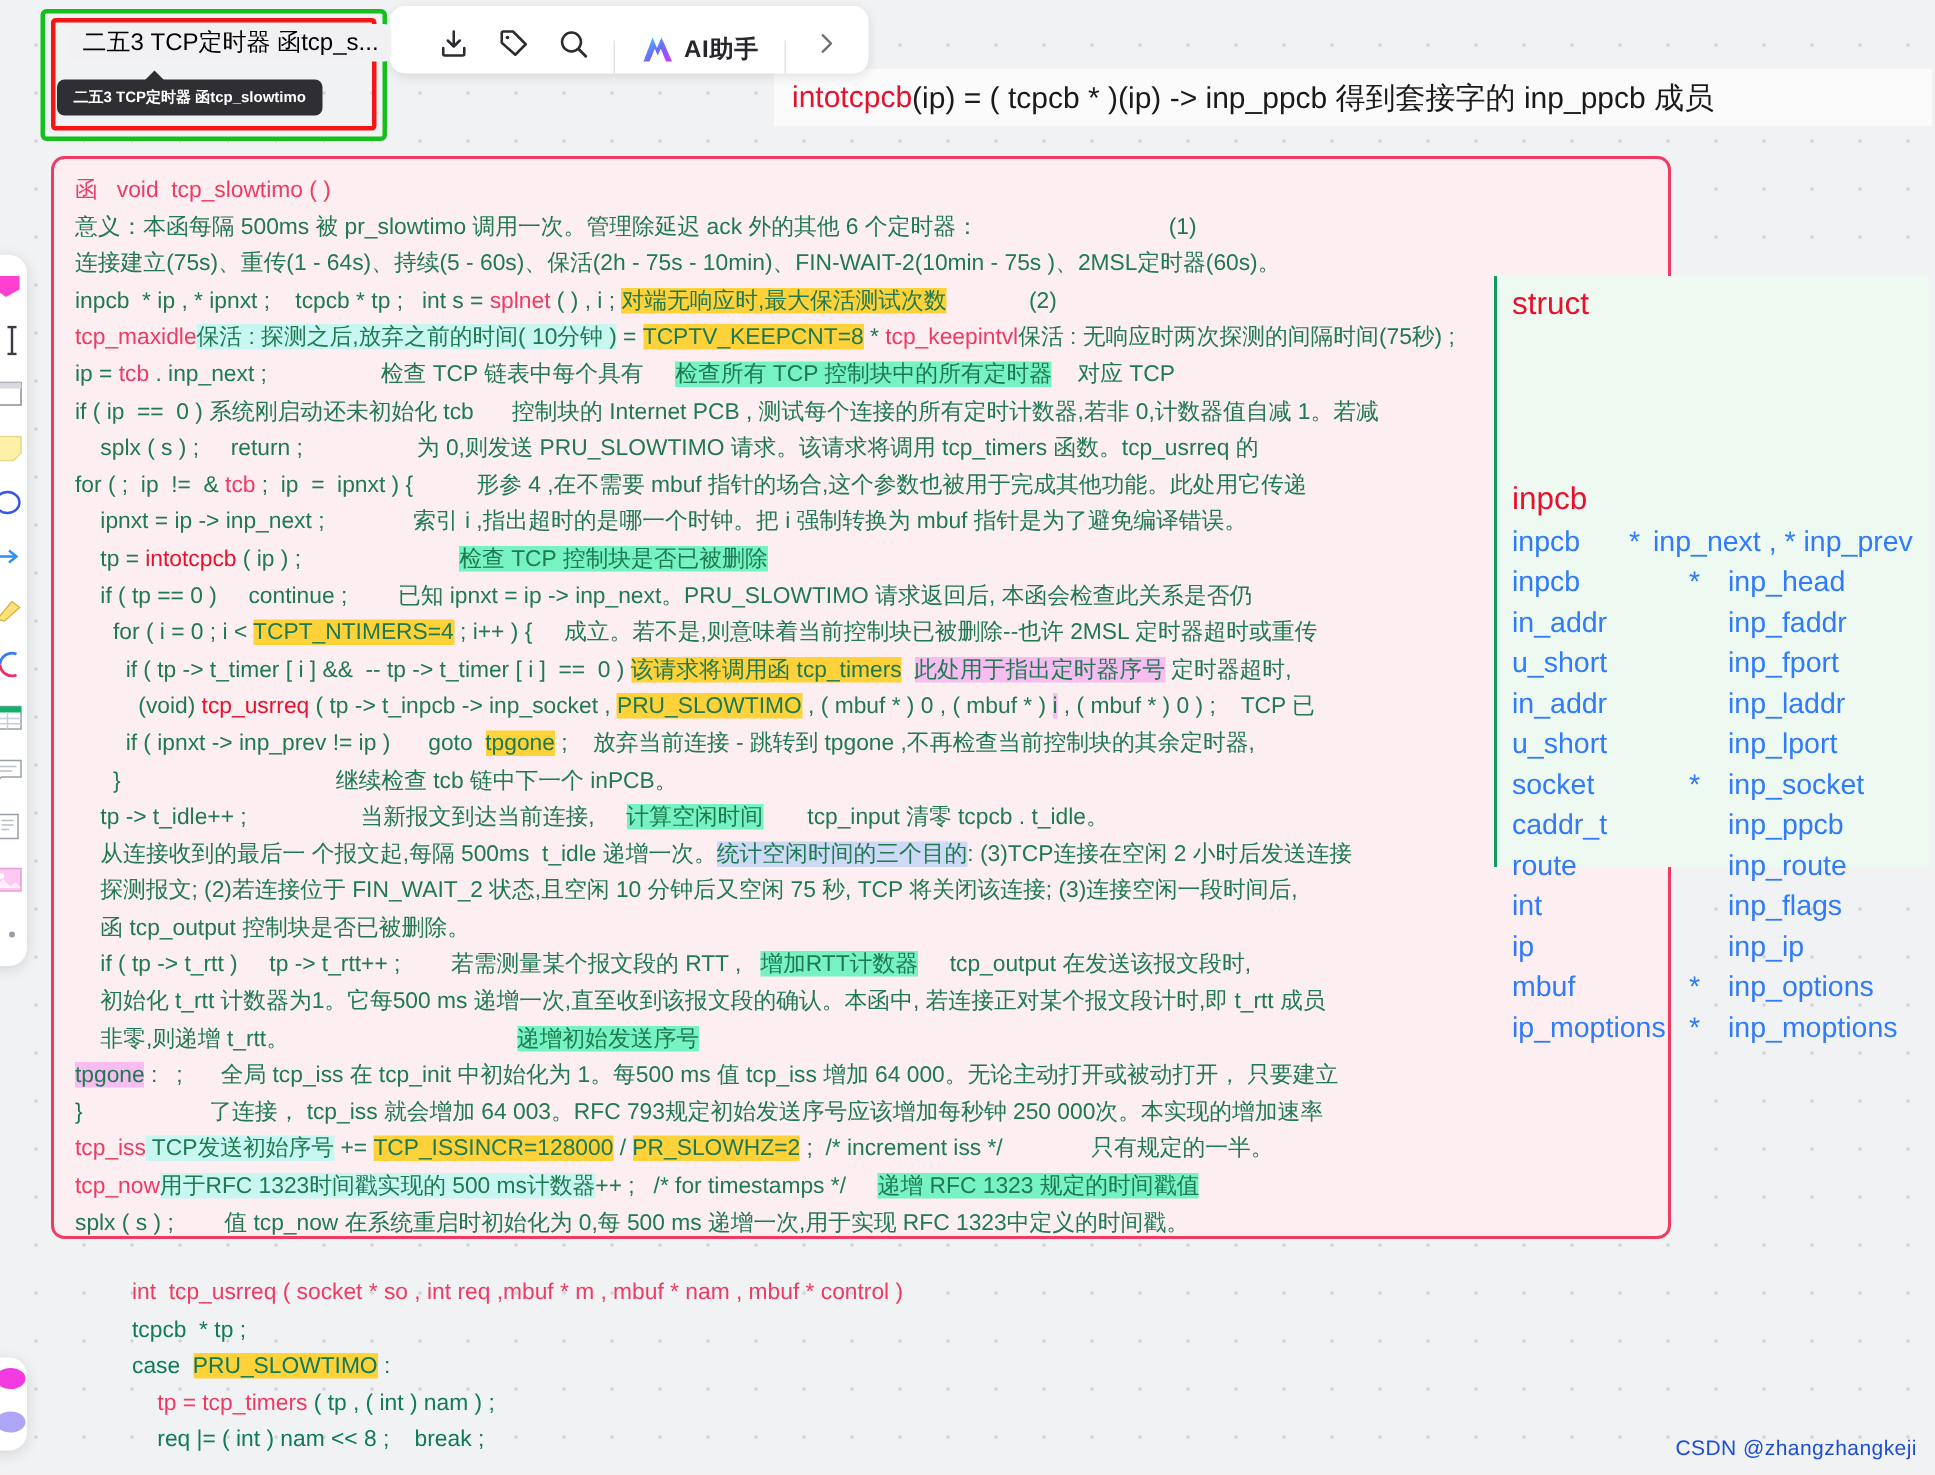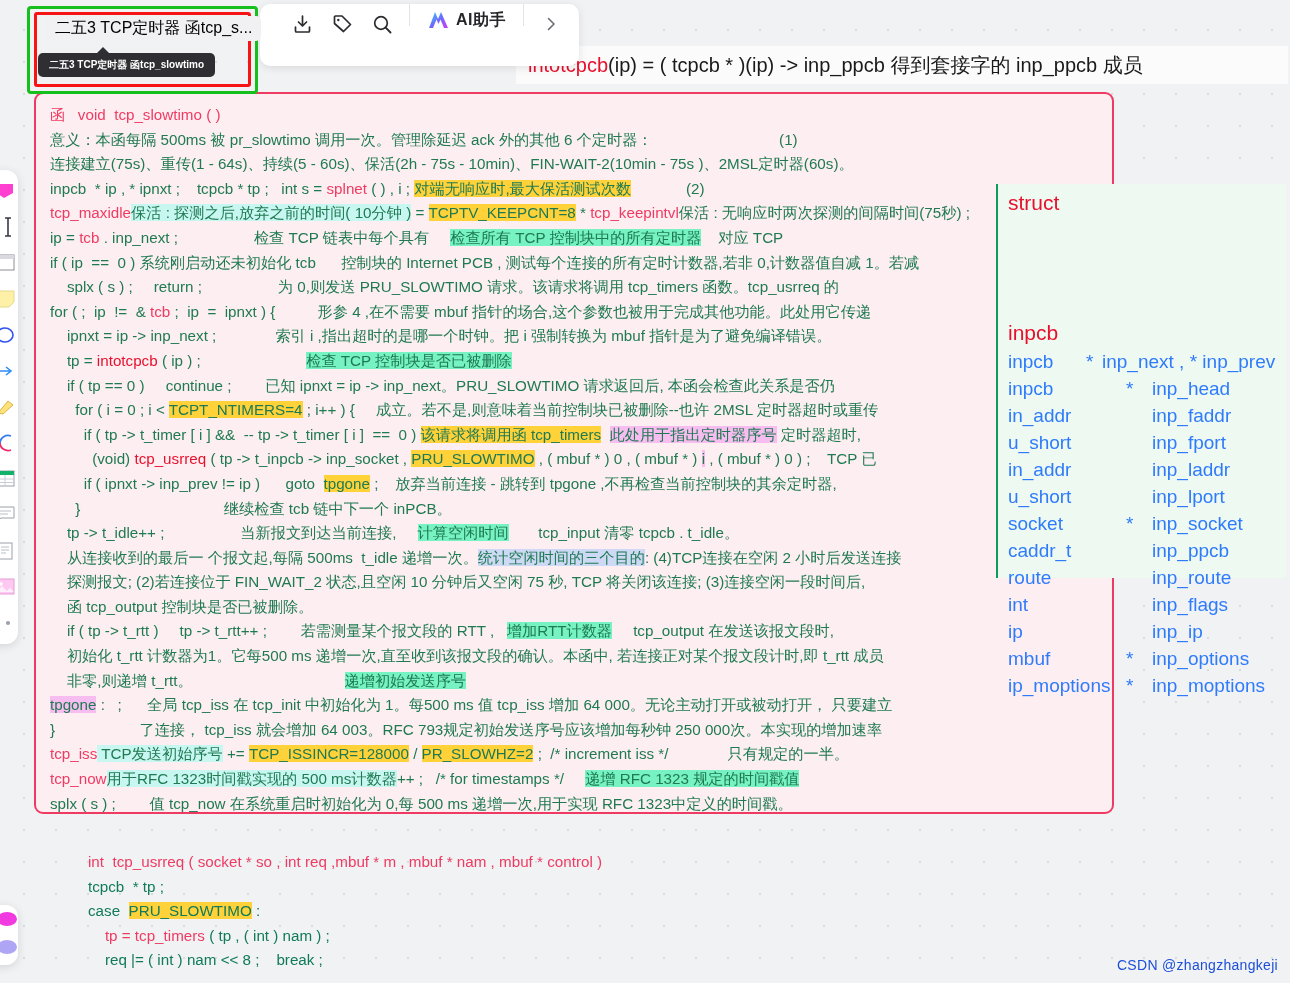--- a/index.html
+++ b/index.html
@@ -27,24 +27,24 @@
   }
   #left-rail .rail-btn svg{display:block;}
   #rail-bottom{
     position:absolute;left:-18px;top:905px;width:36px;background:#fff;
     border-radius:12px;box-shadow:0 2px 10px rgba(0,0,0,.12);
     padding:6px 0;display:flex;flex-direction:column;align-items:flex-end;gap:8px;z-index:5;
   }
 
   
   #toolbar{
-    position:absolute;left:260px;top:4px;height:62px;
+    position:absolute;left:260px;top:4px;height:45px;
     background:#fff;border-radius:10px;
     box-shadow:0 2px 8px rgba(0,0,0,.10);
-    display:flex;align-items:flex-start;padding:0 8px 0 22px;z-index:8;
+    display:flex;align-items:flex-end;padding:0 8px 0 22px;z-index:8;
   }
   #toolbar .tb-icon{
     width:40px;height:40px;display:flex;align-items:center;justify-content:center;
     border-radius:7px;
   }
   #toolbar .divider{width:1px;height:22px;background:#e3e3e6;margin:0 7px;}
   #ai-btn{display:flex;align-items:center;gap:6px;padding:0 10px;height:32px;border-radius:7px;}
   #ai-btn .ai-label{font-size:16px;font-weight:700;color:#26262b;letter-spacing:.5px;}
   #green-frame{
     position:absolute;left:27px;top:6px;width:225px;height:82px;
@@ -74,21 +74,21 @@
   #banner{
     position:absolute;left:516px;top:46px;width:760px;height:38px;
     background:#fbfbfc;display:flex;align-items:center;padding-left:12px;
     font-size:20px;white-space:nowrap;z-index:4;
   }
   #banner .kw{color:#e8112d;}
   #banner .pl{color:#1a1a1a;}
 
   
   #code-card{
-    position:absolute;left:34px;top:92px;width:1080px;height:722px;
+    position:absolute;left:34px;top:104px;width:1080px;height:722px;
     background:#fdeef1;border:2.5px solid #ef3b63;border-radius:9px;
     box-sizing:border-box;padding:9px 2px 0 0;z-index:3;
     font-size:15.2px;line-height:24.6px;color:#2f6f4f;
   }
   #code-card .ln{
     position:relative;white-space:pre;padding-left:14px;height:24.6px;
     font-family:"Liberation Sans","DejaVu Sans",sans-serif;
   }
   
   .c-red{color:#e8112d;}
@@ -288,21 +288,21 @@
     <div class="ln"><span class="c-green">for ( ;  ip  !=  &amp; </span><span class="c-pink">tcb</span><span class="c-green"> ;  ip  =  ipnxt ) {          形参 4 ,在不需要 mbuf 指针的场合,这个参数也被用于完成其他功能。此处用它传递</span></div>
     <div class="ln"><span class="c-green">    ipnxt = ip -&gt; inp_next ;              索引 i ,指出超时的是哪一个时钟。把 i 强制转换为 mbuf 指针是为了避免编译错误。</span></div>
     <div class="ln"><span class="c-green">    tp = </span><span class="c-red">intotcpcb</span><span class="c-green"> ( ip ) ;                         </span><span class="c-green hl-g">检查 TCP 控制块是否已被删除</span></div>
     <div class="ln"><span class="c-green">    if ( tp == 0 )     continue ;        已知 ipnxt = ip -&gt; inp_next。PRU_SLOWTIMO 请求返回后, 本函会检查此关系是否仍</span></div>
     <div class="ln"><span class="c-green">      for ( i = 0 ; i &lt; </span><span class="c-green hl-y">TCPT_NTIMERS=4</span><span class="c-green"> ; i++ ) {     成立。若不是,则意味着当前控制块已被删除--也许 2MSL 定时器超时或重传</span></div>
     <div class="ln"><span class="c-green">        if ( tp -&gt; t_timer [ i ] &amp;&amp;  -- tp -&gt; t_timer [ i ]  ==  0 ) </span><span class="c-green hl-y">该请求将调用函 tcp_timers</span><span class="c-green">  </span><span class="c-green hl-p">此处用于指出定时器序号</span><span class="c-green"> 定时器超时,</span></div>
     <div class="ln"><span class="c-green">          (void) </span><span class="c-red">tcp_usrreq</span><span class="c-green"> ( tp -&gt; t_inpcb -&gt; inp_socket , </span><span class="c-green hl-y">PRU_SLOWTIMO</span><span class="c-green"> , ( mbuf * ) 0 , ( mbuf * ) </span><span class="c-green hl-p">i</span><span class="c-green"> , ( mbuf * ) 0 ) ;    TCP 已</span></div>
     <div class="ln"><span class="c-green">        if ( ipnxt -&gt; inp_prev != ip )      goto  </span><span class="c-green hl-y">tpgone</span><span class="c-green"> ;    放弃当前连接 - 跳转到 tpgone ,不再检查当前控制块的其余定时器,</span></div>
     <div class="ln"><span class="c-green">      }                                  继续检查 tcb 链中下一个 inPCB。</span></div>
     <div class="ln"><span class="c-green">    tp -&gt; t_idle++ ;                  当新报文到达当前连接,     </span><span class="c-green hl-g">计算空闲时间</span><span class="c-green">       tcp_input 清零 tcpcb . t_idle。</span></div>
-    <div class="ln"><span class="c-green">    从连接收到的最后一 个报文起,每隔 500ms  t_idle 递增一次。</span><span class="c-green hl-b">统计空闲时间的三个目的</span><span class="c-green">: (4)TCP连接在空闲 2 小时后发送连接</span></div>
+    <div class="ln"><span class="c-green">    从连接收到的最后一 个报文起,每隔 500ms  t_idle 递增一次。</span><span class="c-green hl-b">统计空闲时间的三个目的</span><span class="c-green">: (3)TCP连接在空闲 2 小时后发送连接</span></div>
     <div class="ln"><span class="c-green">    探测报文; (2)若连接位于 FIN_WAIT_2 状态,且空闲 10 分钟后又空闲 75 秒, TCP 将关闭该连接; (3)连接空闲一段时间后,</span></div>
     <div class="ln"><span class="c-green">    函 tcp_output 控制块是否已被删除。</span></div>
     <div class="ln"><span class="c-green">    if ( tp -&gt; t_rtt )     tp -&gt; t_rtt++ ;        若需测量某个报文段的 RTT ,   </span><span class="c-green hl-g">增加RTT计数器</span><span class="c-green">     tcp_output 在发送该报文段时,</span></div>
     <div class="ln"><span class="c-green">    初始化 t_rtt 计数器为1。它每500 ms 递增一次,直至收到该报文段的确认。本函中, 若连接正对某个报文段计时,即 t_rtt 成员</span></div>
     <div class="ln"><span class="c-green">    非零,则递增 t_rtt。                                    </span><span class="c-green hl-g">递增初始发送序号</span></div>
     <div class="ln"><span class="c-green hl-p">tpgone</span><span class="c-green"> :   ;      全局 tcp_iss 在 tcp_init 中初始化为 1。每500 ms 值 tcp_iss 增加 64 000。无论主动打开或被动打开， 只要建立</span></div>
     <div class="ln"><span class="c-green">}                    了连接， tcp_iss 就会增加 64 003。RFC 793规定初始发送序号应该增加每秒钟 250 000次。本实现的增加速率</span></div>
     <div class="ln"><span class="c-pink">tcp_iss</span><span class="c-green hl-c"> TCP发送初始序号</span><span class="c-green"> += </span><span class="c-green hl-y">TCP_ISSINCR=128000</span><span class="c-green"> / </span><span class="c-green hl-y">PR_SLOWHZ=2</span><span class="c-green"> ;  /* increment iss */              只有规定的一半。</span></div>
     <div class="ln"><span class="c-pink">tcp_now</span><span class="c-green hl-c">用于RFC 1323时间戳实现的 500 ms计数器</span><span class="c-green">++ ;   /* for timestamps */     </span><span class="c-green hl-g">递增 RFC 1323 规定的时间戳值</span></div>
     <div class="ln"><span class="c-green">splx ( s ) ;        值 tcp_now 在系统重启时初始化为 0,每 500 ms 递增一次,用于实现 RFC 1323中定义的时间戳。</span></div>

